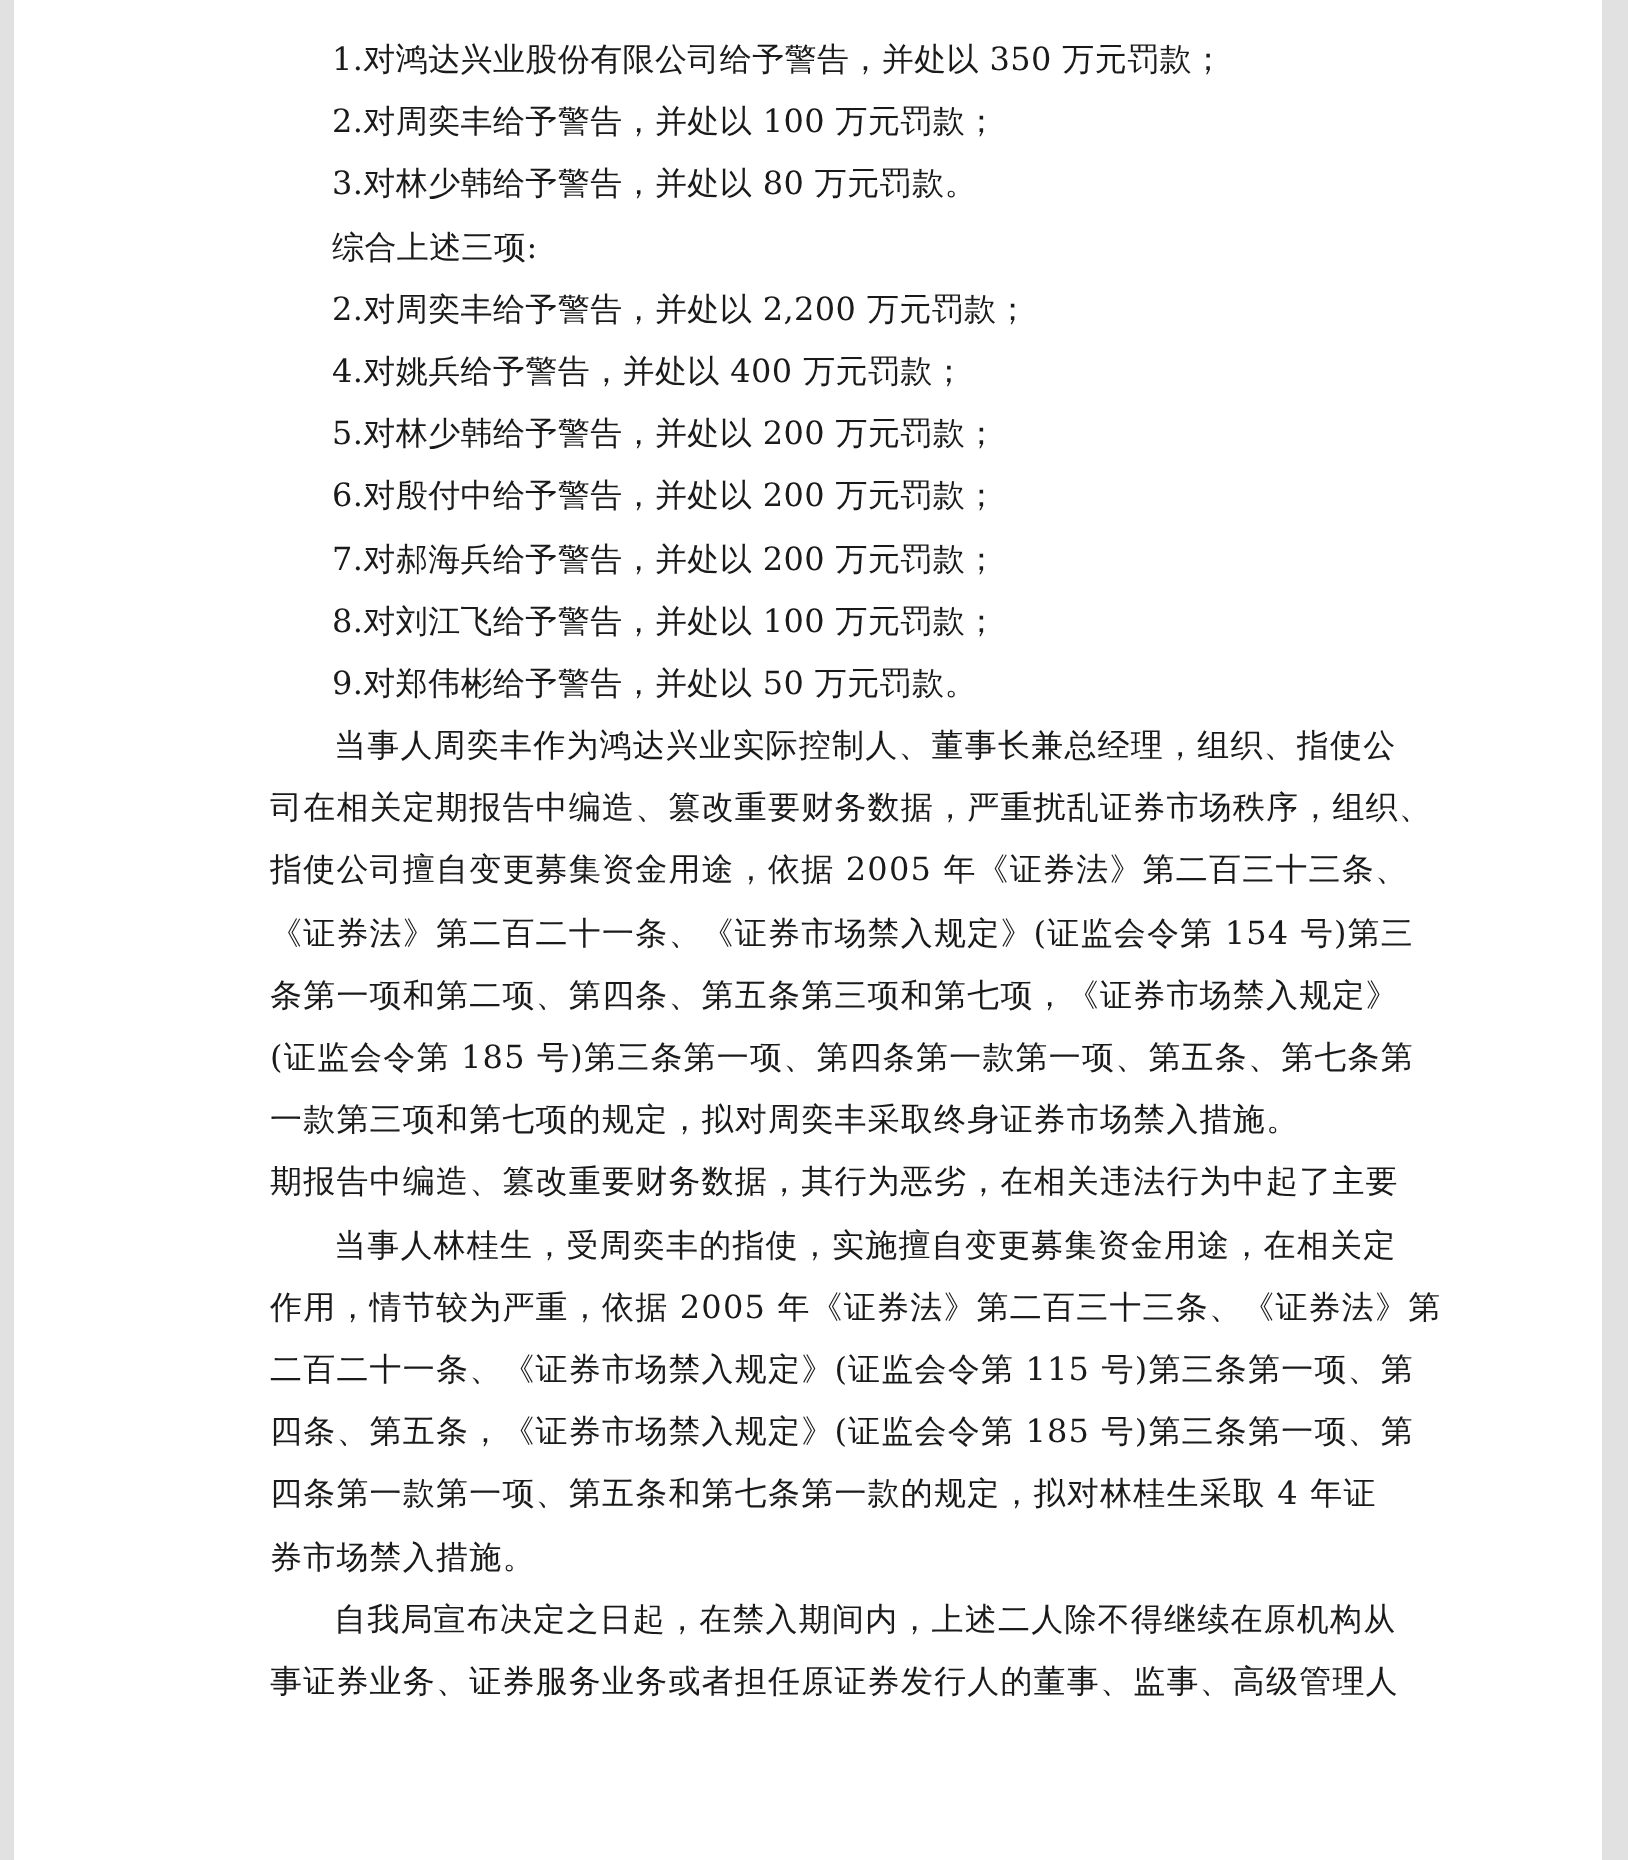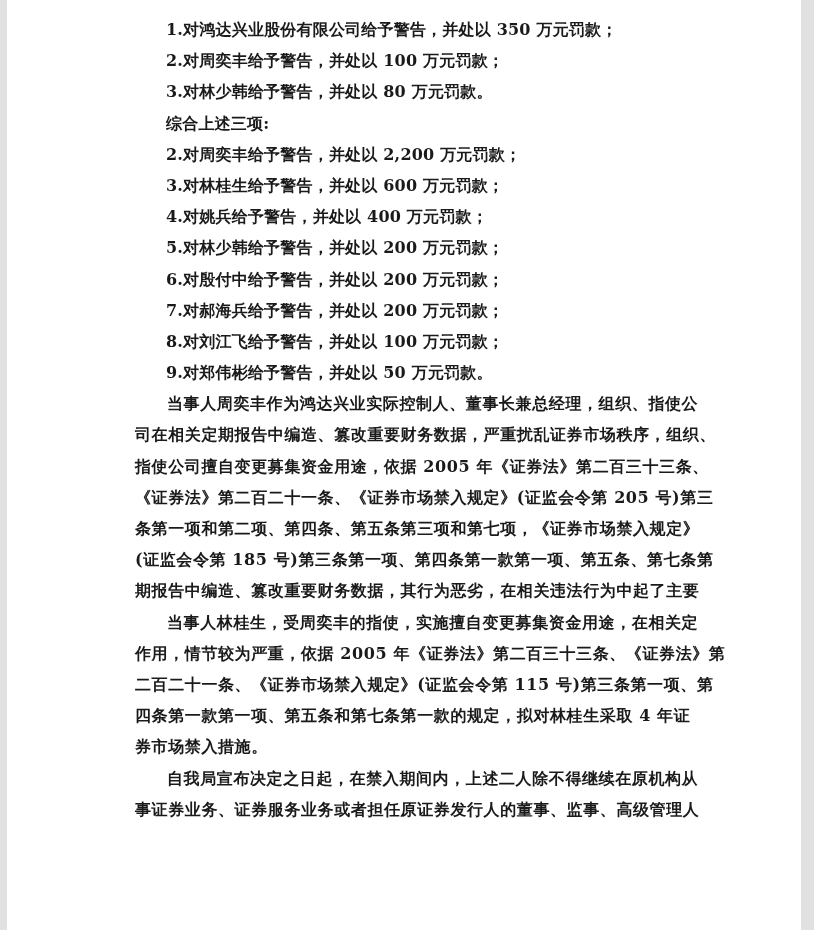--- a/index.html
+++ b/index.html
@@ -13,21 +13,20 @@
       overflow: hidden;
       position: relative;
     }
     .page {
       position: absolute;
       left: 7px;
       top: 0;
       width: 794px;
       height: 930px;
       background: #ffffff;
-      font-weight: bold;
     }
     .content {
       position: absolute;
       left: 128px;
       top: 14px;
       width: 540px;
       font-family: "DejaVu Serif", "Liberation Serif", serif;
       font-size: 16px;
       color: #1a1a1a;
       line-height: 31.2px;
@@ -71,43 +70,44 @@
     <div>
       <div class="line indent">1.对鸿达兴业股份有限公司给予警告，并处以 350 万元罚款；</div>
       <div class="line indent">2.对周奕丰给予警告，并处以 100 万元罚款；</div>
       <div class="line indent">3.对林少韩给予警告，并处以 80 万元罚款。</div>
     </div>
 
     <div class="line indent">综合上述三项:</div>
 
     <div>
       <div class="line indent">2.对周奕丰给予警告，并处以 2,200 万元罚款；</div>
-      <div class="line indent">3.对林桂生给予警告，并处以 600 万元罚款；</div>
       <div class="line indent">4.对姚兵给予警告，并处以 400 万元罚款；</div>
       <div class="line indent">5.对林少韩给予警告，并处以 200 万元罚款；</div>
       <div class="line indent">6.对殷付中给予警告，并处以 200 万元罚款；</div>
       <div class="line indent">7.对郝海兵给予警告，并处以 200 万元罚款；</div>
       <div class="line indent">8.对刘江飞给予警告，并处以 100 万元罚款；</div>
       <div class="line indent">9.对郑伟彬给予警告，并处以 50 万元罚款。</div>
     </div>
 
     <div class="para">
       <span class="pl first">当事人周奕丰作为鸿达兴业实际控制人、董事长兼总经理，组织、指使公</span>
       <span class="pl">司在相关定期报告中编造、篡改重要财务数据，严重扰乱证券市场秩序，组织、</span>
       <span class="pl">指使公司擅自变更募集资金用途，依据 2005 年《证券法》第二百三十三条、</span>
-      <span class="pl">《证券法》第二百二十一条、《证券市场禁入规定》(证监会令第 205 号)第三</span>
+      <span class="pl">《证券法》第二百二十一条、《证券市场禁入规定》(证监会令第 154 号)第三</span>
       <span class="pl">条第一项和第二项、第四条、第五条第三项和第七项，《证券市场禁入规定》</span>
       <span class="pl">(证监会令第 185 号)第三条第一项、第四条第一款第一项、第五条、第七条第</span>
+      <span class="pl last">一款第三项和第七项的规定，拟对周奕丰采取终身证券市场禁入措施。</span>
     </div>
 
     <div class="para">
       <span class="pl">期报告中编造、篡改重要财务数据，其行为恶劣，在相关违法行为中起了主要</span>
       <span class="pl first">当事人林桂生，受周奕丰的指使，实施擅自变更募集资金用途，在相关定</span>
       <span class="pl">作用，情节较为严重，依据 2005 年《证券法》第二百三十三条、《证券法》第</span>
       <span class="pl">二百二十一条、《证券市场禁入规定》(证监会令第 115 号)第三条第一项、第</span>
+      <span class="pl">四条、第五条，《证券市场禁入规定》(证监会令第 185 号)第三条第一项、第</span>
       <span class="pl">四条第一款第一项、第五条和第七条第一款的规定，拟对林桂生采取 4 年证</span>
       <span class="pl last">券市场禁入措施。</span>
     </div>
 
     <div class="para">
       <span class="pl first">自我局宣布决定之日起，在禁入期间内，上述二人除不得继续在原机构从</span>
       <span class="pl">事证券业务、证券服务业务或者担任原证券发行人的董事、监事、高级管理人</span>
     </div>
 
   </div>

